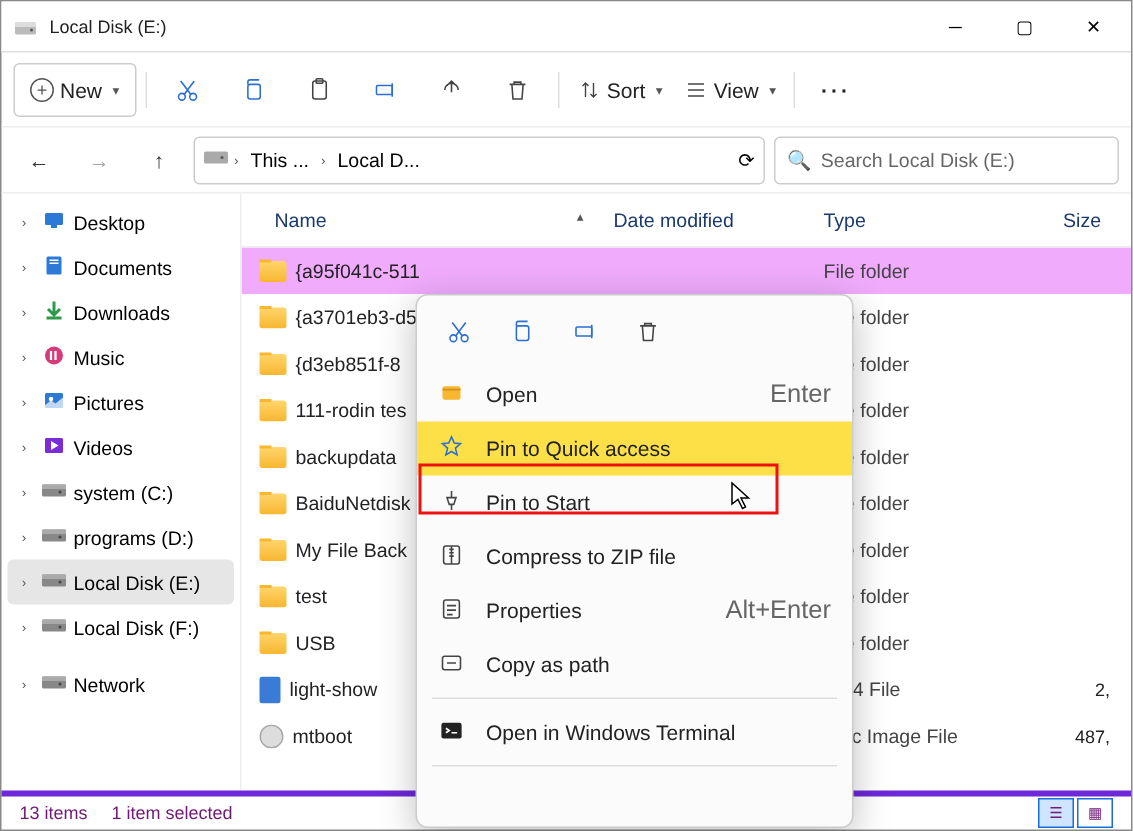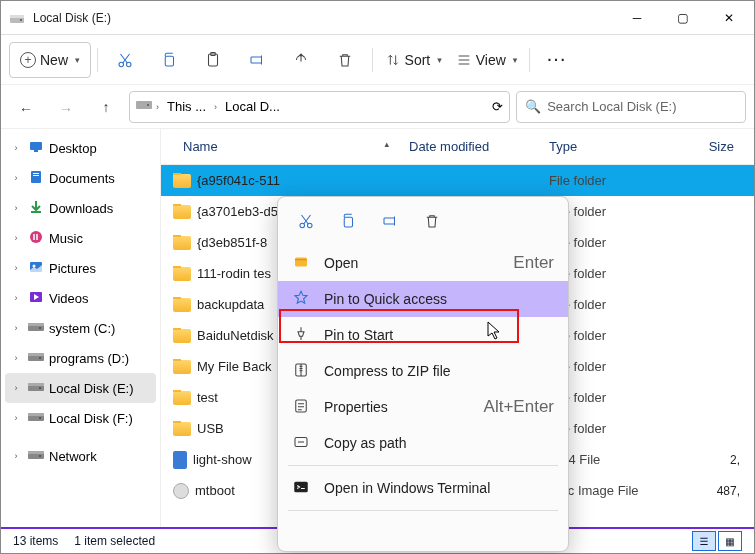--- a/index.html
+++ b/index.html
@@ -29,39 +29,39 @@
 .side-item.selected { background: #e6e6e6; }
 .content { flex: 1; display: flex; flex-direction: column; min-height: 0; }
 .colhead { height: 36px; display: flex; align-items: center; font-size: 13px; color: #1a3a6e; border-bottom: 1px solid #eee; }
 .ch-name { width: 248px; padding-left: 22px; position: relative; }
 .ch-sort { position: absolute; right: 20px; font-size: 9px; color: #555; }
 .ch-date { width: 140px; }
 .ch-type { width: 120px; }
 .ch-size { flex: 1; text-align: right; padding-right: 20px; }
 .filelist { flex: 1; overflow-y: auto; position: relative; }
 .row { height: 31px; display: flex; align-items: center; font-size: 13px; color: #222; }
-.row.selected { background: #0ea5e9; }
+.row.selected { background: #f0abfc; }
 .c-name { width: 248px; padding-left: 12px; display: flex; align-items: center; gap: 6px; white-space: nowrap; overflow: hidden; }
 .c-date { width: 140px; color: #444; font-size: 12px; white-space: nowrap; overflow: hidden; }
 .c-type { width: 120px; color: #444; font-size: 13px; }
 .c-size { flex: 1; text-align: right; padding-right: 14px; font-size: 12px; }
 .folder-icon { width: 18px; height: 14px; background: linear-gradient(#ffd56b,#f7b731); border-radius: 2px; position: relative; }
 .folder-icon:before { content: ""; position: absolute; top: -3px; left: 0; width: 8px; height: 4px; background: #f7b731; border-radius: 2px 2px 0 0; }
 .file-icon-blue { width: 14px; height: 18px; background: #3a7bd5; border-radius: 2px; }
 .file-icon-disc { width: 16px; height: 16px; border-radius: 50%; background: #ddd; border: 1px solid #aaa; }
-.statusbar { height: 26px; border-top: 2px solid #6d28d9; display: flex; align-items: center; padding: 0 12px; font-size: 12px; color: #0f172a; gap: 16px; }
+.statusbar { height: 26px; border-top: 4px solid #6d28d9; display: flex; align-items: center; padding: 0 12px; font-size: 12px; color: #701a75; gap: 16px; }
 .statusbar .right { margin-left: auto; display: flex; gap: 2px; }
 .viewbtn { width: 24px; height: 20px; border: 1px solid #1a6dd6; display: flex; align-items: center; justify-content: center; font-size: 10px; }
 .viewbtn.active { background: #cfe4ff; }
 
 .context-menu { position: absolute; background: #fbfbfb; border: 1px solid #ccc; border-radius: 8px; box-shadow: 0 6px 24px rgba(0,0,0,.25); z-index: 100; width: 292px; }
 .ctx-actions { display: flex; gap: 6px; padding: 8px 10px; }
 .ctx-abtn { width: 36px; height: 32px; display: flex; align-items: center; justify-content: center; border-radius: 4px; }
 .ctx-item { height: 36px; display: flex; align-items: center; padding: 0 14px; font-size: 14px; color: #222; gap: 14px; position: relative; }
-.ctx-item.hovered { background: #c4b5fd; }
+.ctx-item.hovered { background: #fde047; }
 .ctx-item .ci-icon { width: 18px; text-align: center; color: #333; }
 .ctx-item .ci-short { margin-left: auto; font-size: 17px; color: #666; }
 .ctx-sep { height: 1px; background: #ddd; margin: 4px 10px; }
 .highlight-box { position: absolute; border: 2px solid #e11; background: transparent; z-index: 101; pointer-events: none; }
 .cursor { position: absolute; z-index: 102; font-size: 16px; color: #000; pointer-events: none; }
 
 .ic-svg { width: 18px; height: 18px; stroke: #444; stroke-width: 1.4; fill: none; }
 .ic-svg.blue { stroke: #2c6fcf; }
 .ic-plus { width: 16px; height: 16px; border: 1.4px solid #555; border-radius: 50%; display: inline-flex; align-items: center; justify-content: center; font-size: 12px; color: #555; }
 </style>

